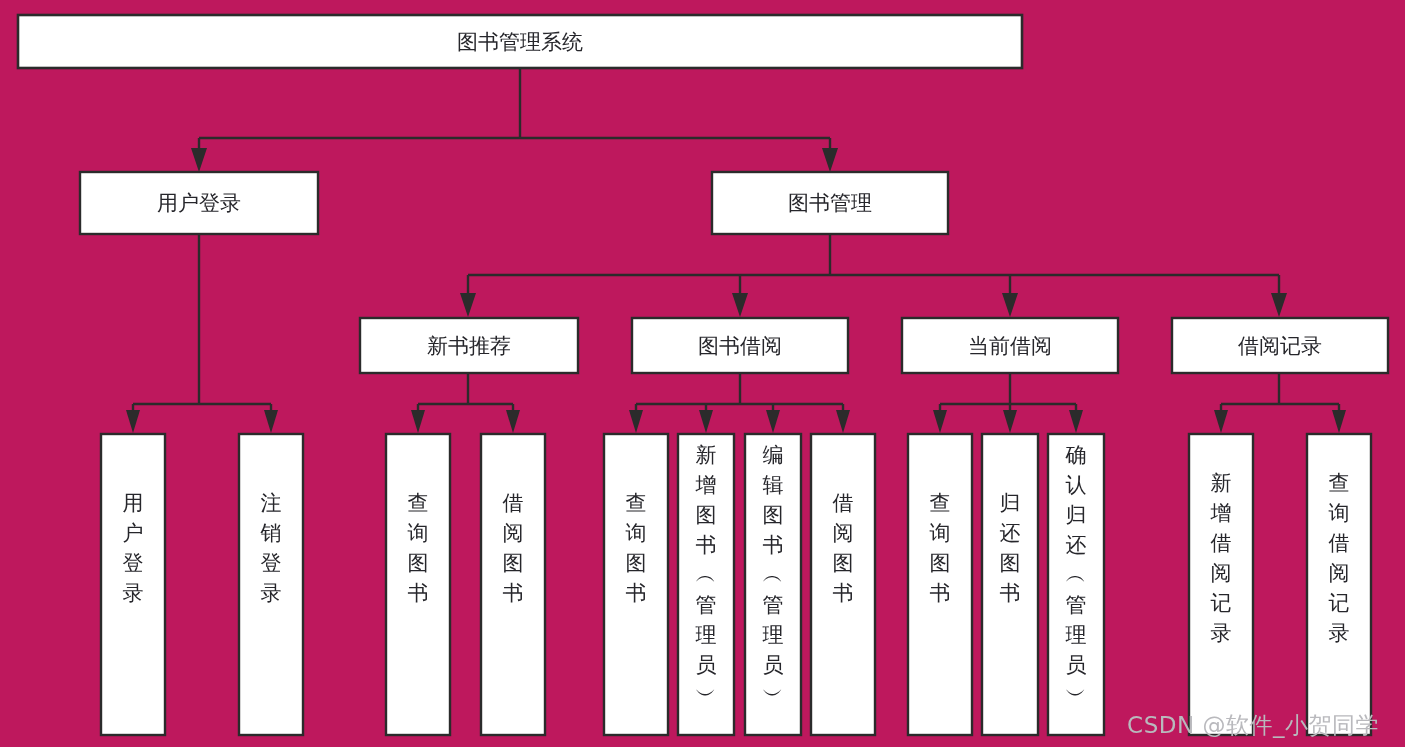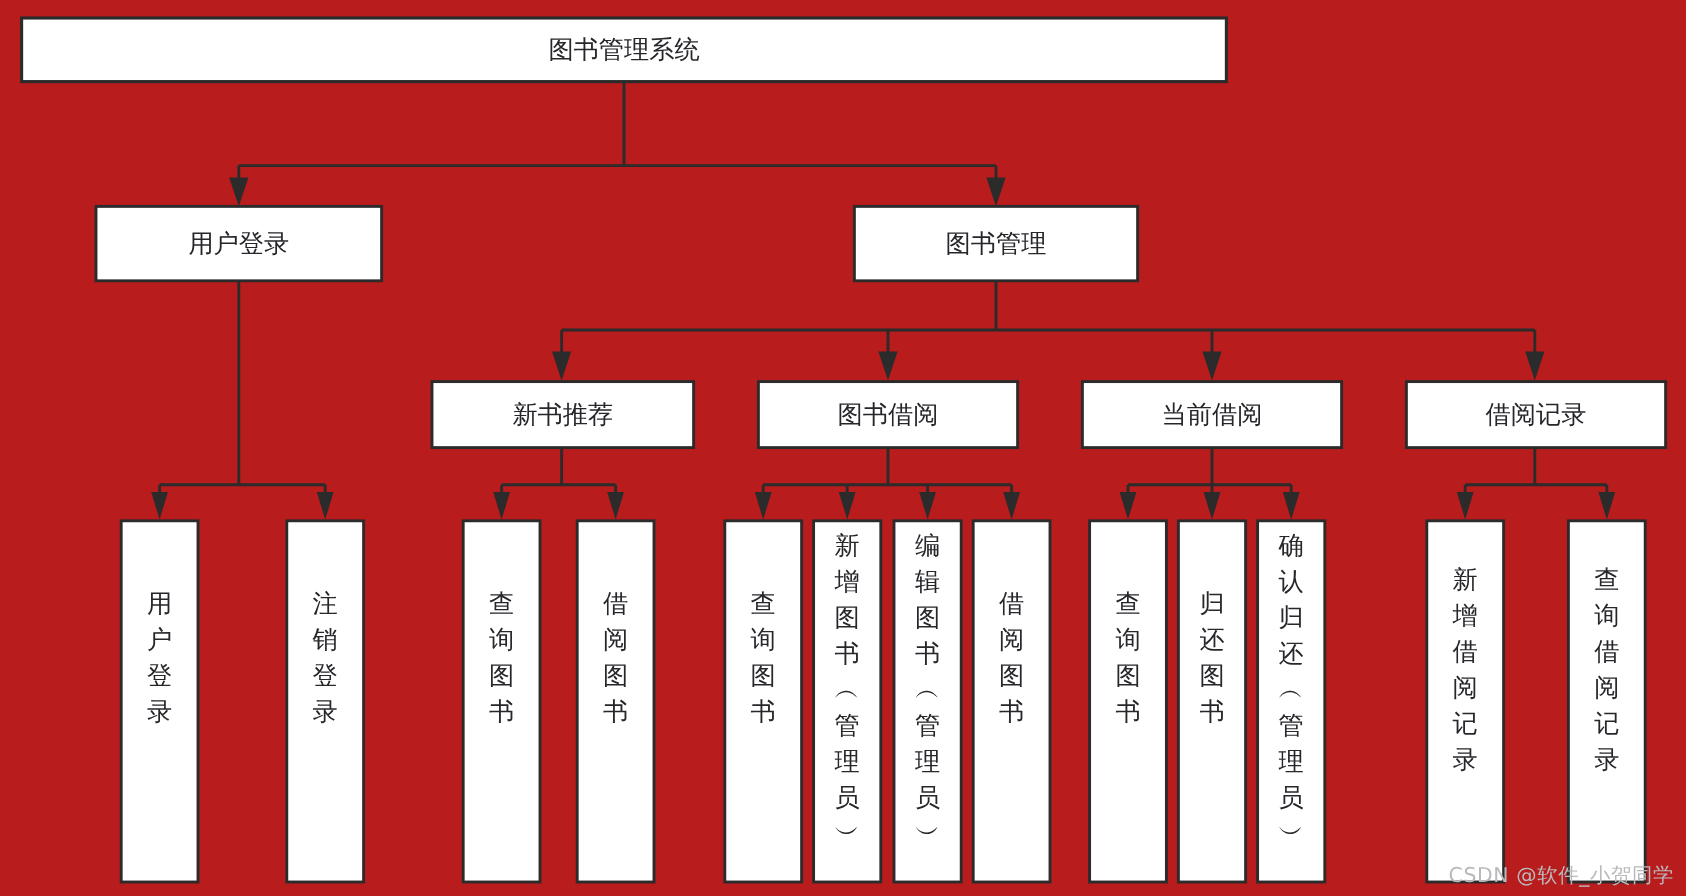--- a/index.html
+++ b/index.html
@@ -11,21 +11,21 @@
   body {
     width: 1405px;
     height: 747px;
     overflow: hidden;
     font-family: "DejaVu Sans", "Liberation Sans", sans-serif;
   }
   #diagram-root {
     position: relative;
     width: 1405px;
     height: 747px;
-    background: #b91c1c;
+    background: #be185d;
   }
   svg.flow {
     position: absolute;
     top: 0;
     left: 0;
     width: 1405px;
     height: 747px;
     display: block;
   }
   .node-rect {
@@ -58,24 +58,24 @@
   }
   .node-label-vert {
     font-family: "DejaVu Sans", "Liberation Sans", sans-serif;
     font-size: 21px;
     fill: #26262b;
     text-anchor: middle;
     white-space: pre;
   }
   .watermark {
     position: absolute;
-    right: 10px;
+    right: 26px;
     bottom: 6px;
     font-family: "DejaVu Sans", "Liberation Sans", sans-serif;
-    font-size: 17px;
+    font-size: 23px;
     color: #b9b9bd;
     letter-spacing: 0.5px;
     user-select: none;
     pointer-events: none;
   }
 </style>
 </head>
 <body>
 
 <div id="diagram-root">

